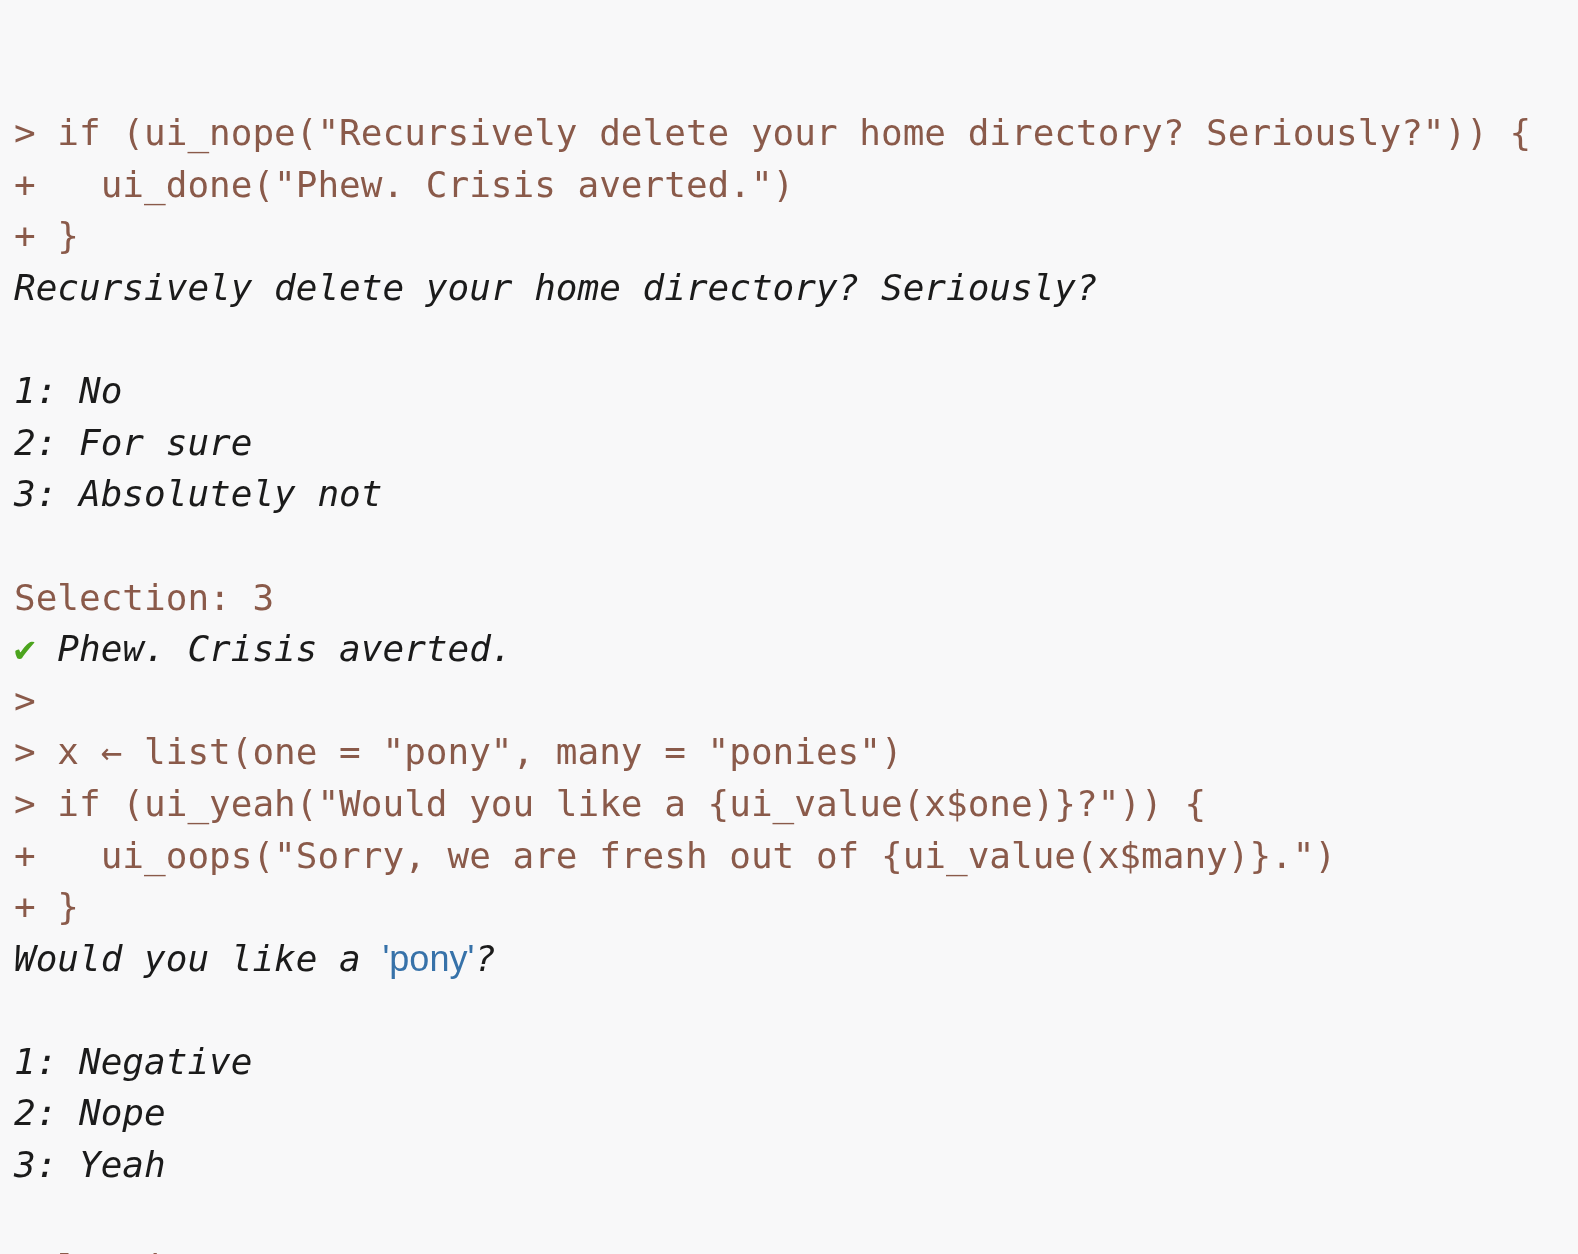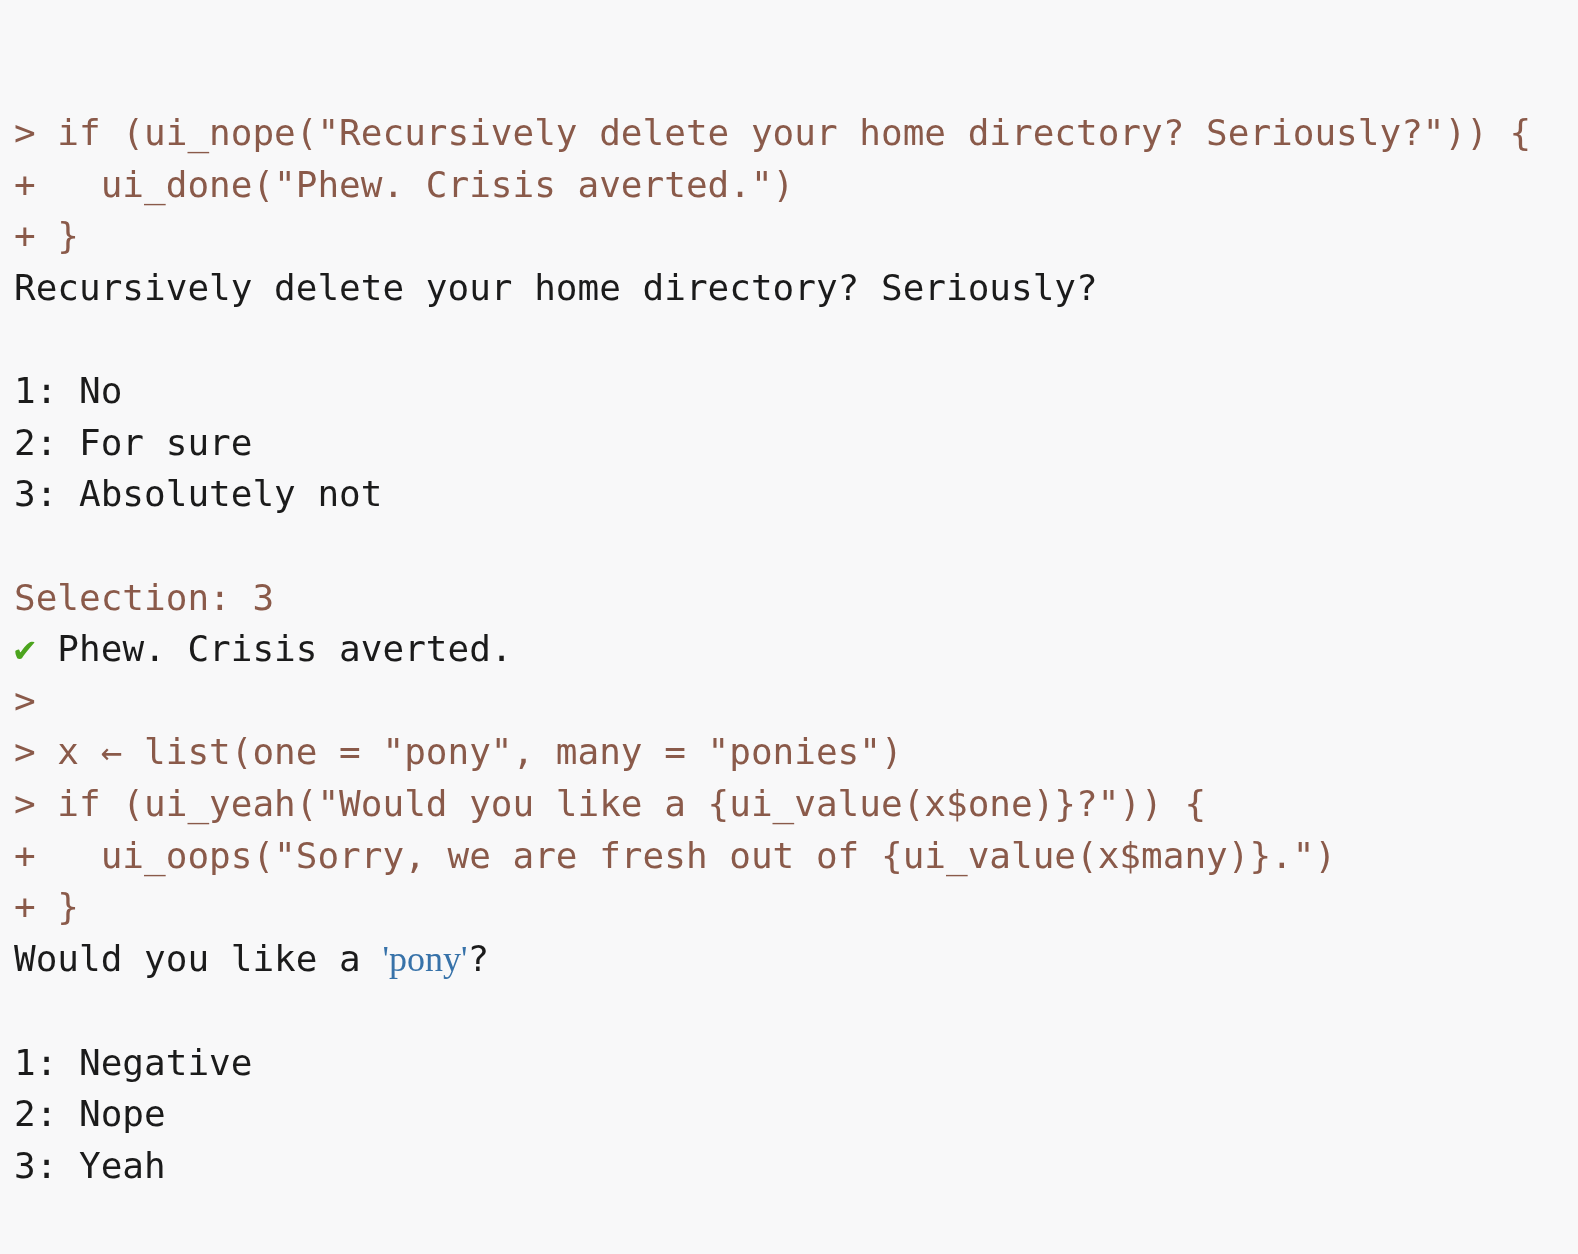--- a/index.html
+++ b/index.html
@@ -14,23 +14,23 @@
     overflow: hidden;
     padding: 4px 0 0 14px;
     font-family: "DejaVu Sans Mono", "DejaVu Sans", monospace;
     font-size: 36px;
     line-height: 51.6px;
     white-space: pre;
     color: var(--c-output, #1b1b1b);
     cursor: text;
   }
   .line { min-height: 51.6px; }
-  .seg-output  { color: var(--c-output,  #1b1b1b); }
+  .seg-output  { color: var(--c-output,  #1b1b1b); font-style: italic; }
   .seg-input   { color: var(--c-input,   #8a5a4a); }
   .seg-success { color: var(--c-success, #4ca41e); }
-  .seg-value   { color: var(--c-value,   #3772a9); font-family: Liberation Serif, serif; }
+  .seg-value   { color: var(--c-value,   #3772a9); font-family: Liberation Sans, sans-serif; }
 </style>
 </head>
 <body>
 
 <main class="console">
   <div id="lines"><div class="line"><span class="seg-input">&gt; if (ui_nope("Recursively delete your home directory? Seriously?")) {</span></div><div class="line"><span class="seg-input">+   ui_done("Phew. Crisis averted.")</span></div><div class="line"><span class="seg-input">+ }</span></div><div class="line"><span class="seg-output">Recursively delete your home directory? Seriously?</span></div><div class="line"></div><div class="line"><span class="seg-output">1: No</span></div><div class="line"><span class="seg-output">2: For sure</span></div><div class="line"><span class="seg-output">3: Absolutely not</span></div><div class="line"></div><div class="line"><span class="seg-input">Selection: 3</span></div><div class="line"><span class="seg-success">✔</span><span class="seg-output"> Phew. Crisis averted.</span></div><div class="line"><span class="seg-input">&gt;</span></div><div class="line"><span class="seg-input">&gt; x ← list(one = "pony", many = "ponies")</span></div><div class="line"><span class="seg-input">&gt; if (ui_yeah("Would you like a {ui_value(x$one)}?")) {</span></div><div class="line"><span class="seg-input">+   ui_oops("Sorry, we are fresh out of {ui_value(x$many)}.")</span></div><div class="line"><span class="seg-input">+ }</span></div><div class="line"><span class="seg-output">Would you like a </span><span class="seg-value">'pony'</span><span class="seg-output">?</span></div><div class="line"></div><div class="line"><span class="seg-output">1: Negative</span></div><div class="line"><span class="seg-output">2: Nope</span></div><div class="line"><span class="seg-output">3: Yeah</span></div><div class="line"></div><div class="line"><span class="seg-input">Selection: 3</span></div></div>
 </main>
 
 </body></html>

